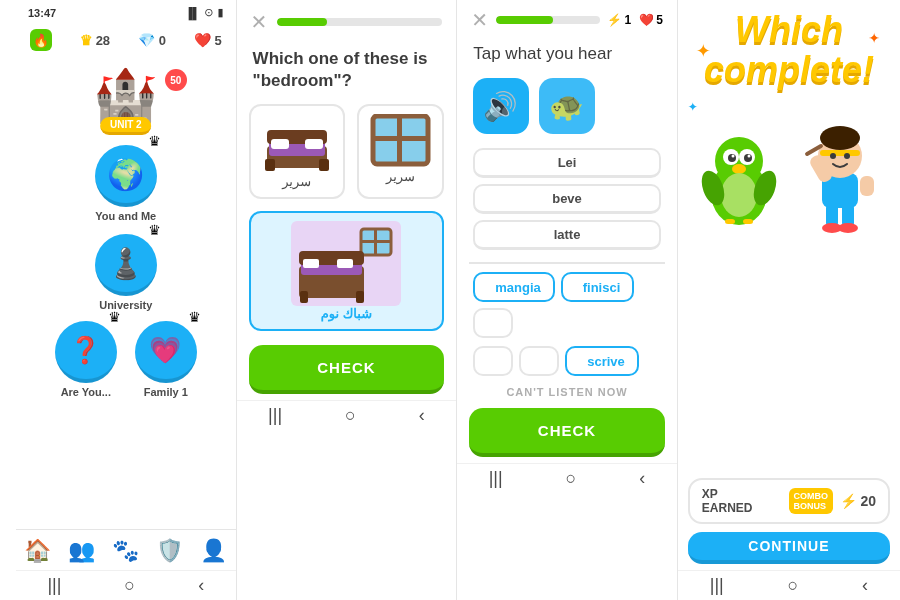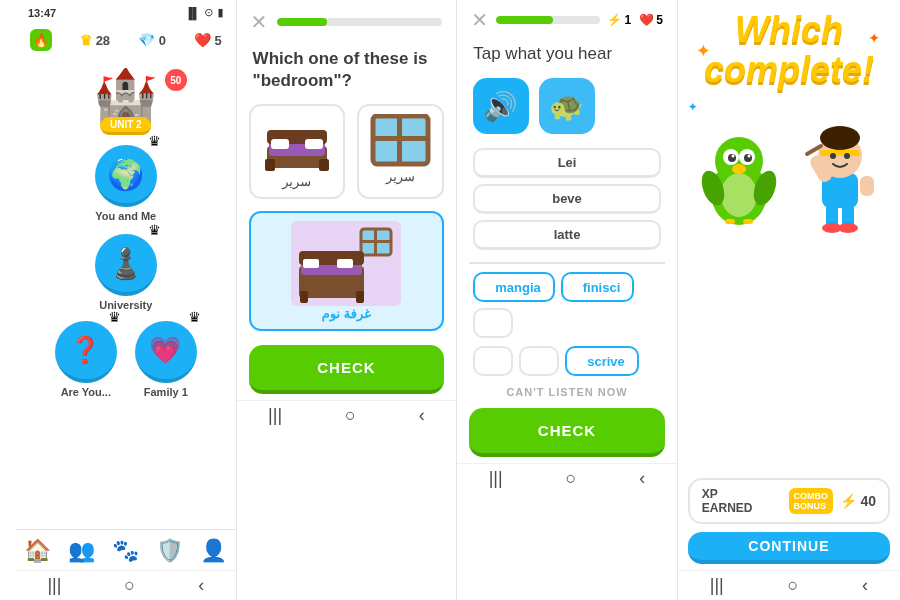--- a/index.html
+++ b/index.html
@@ -601,21 +601,21 @@
 
         <rect x="8" y="45" width="65" height="32" rx="4" fill="#7a4f2e"></rect>
         <rect x="10" y="36" width="61" height="18" rx="3" fill="#9b59b6"></rect>
         <rect x="8" y="30" width="65" height="14" rx="4" fill="#6b3d20"></rect>
         <rect x="12" y="38" width="16" height="9" rx="2" fill="#fff"></rect>
         <rect x="46" y="38" width="16" height="9" rx="2" fill="#fff"></rect>
 
         <rect x="9" y="70" width="8" height="12" rx="2" fill="#5a3010"></rect>
         <rect x="65" y="70" width="8" height="12" rx="2" fill="#5a3010"></rect>
       </svg>
-      <span class="card-text">غرفة نوم</span>
+      <span class="card-text">شباك نوم</span>
     </div>
   </div>
 
   <button class="check-btn">CHECK</button>
 
   <div class="android-nav">
     <span class="android-btn">|||</span>
     <span class="android-btn">○</span>
     <span class="android-btn">‹</span>
   </div>
@@ -745,21 +745,21 @@
       </svg>
     </div>
   </div>
 
   <div class="results-card">
     <div class="result-row">
       <span>XP EARNED</span>
       <div class="result-value">
         <span class="result-badge">COMBO BONUS</span>
         <span class="lightning">⚡</span>
-        <span>40</span>
+        <span>20</span>
       </div>
     </div>
   </div>
 
   <button class="continue-btn">CONTINUE</button>
 
   <div class="android-nav">
     <span class="android-btn">|||</span>
     <span class="android-btn">○</span>
     <span class="android-btn">‹</span>

